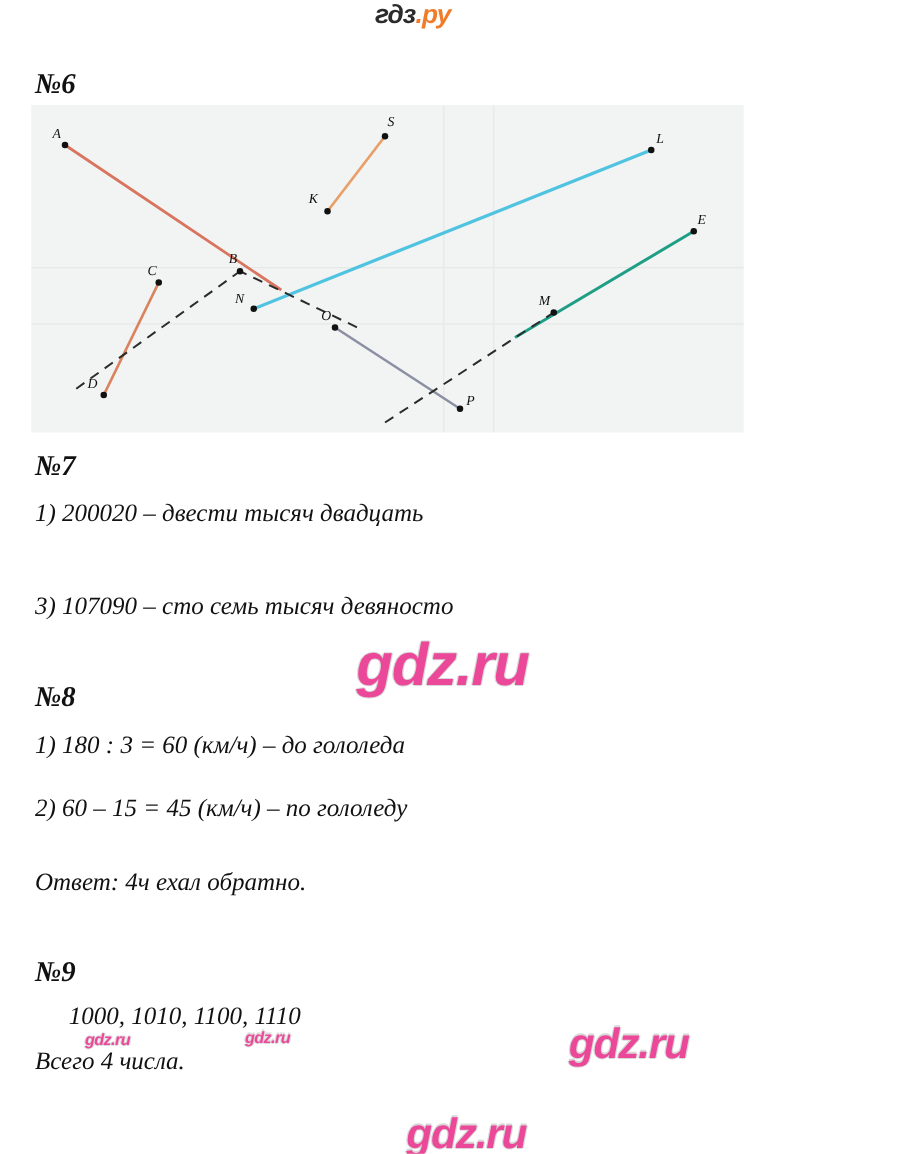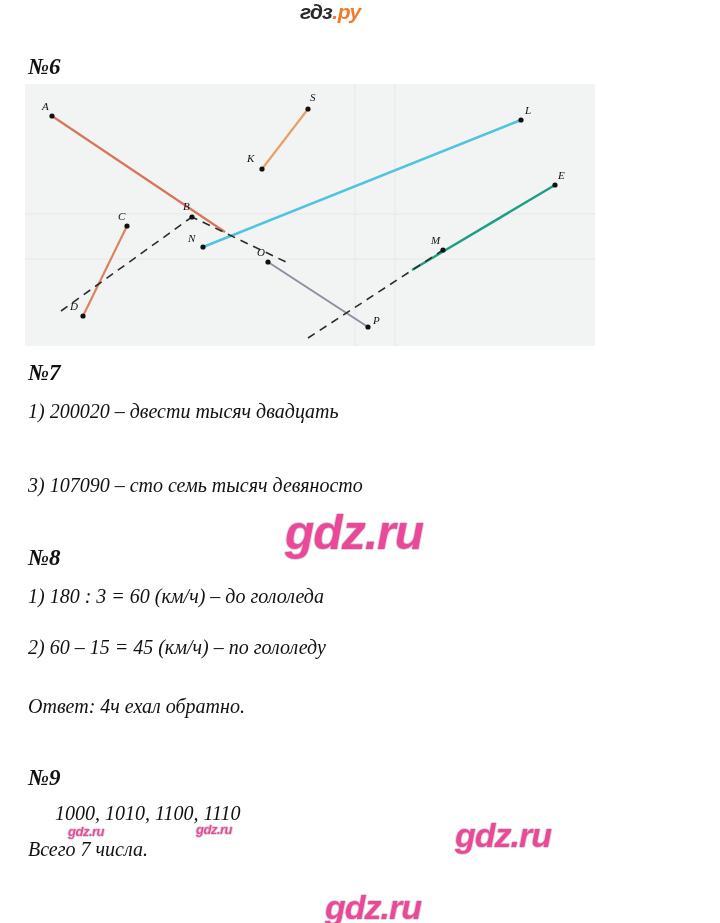--- a/index.html
+++ b/index.html
@@ -175,15 +175,15 @@
   <div class="line" style="left:28px; top:400px;">1) 200020 – двести тысяч двадцать</div>
   <div class="line" style="left:28px; top:474px;">3) 107090 – сто семь тысяч девяносто</div>
 
   <div class="task-num" style="left:28px; top:545px;">№8</div>
   <div class="line" style="left:28px; top:585px;">1) 180 : 3 = 60 (км/ч) – до гололеда</div>
   <div class="line" style="left:28px; top:636px;">2) 60 – 15 = 45 (км/ч) – по гололеду</div>
   <div class="line" style="left:28px; top:695px;">Ответ: 4ч ехал обратно.</div>
 
   <div class="task-num" style="left:28px; top:765px;">№9</div>
   <div class="line" style="left:27px; top:802px;margin-left:28px;">1000, 1010, 1100, 1110</div>
-  <div class="line" style="left:28px; top:838px;">Всего 7 числа.</div>
+  <div class="line" style="left:28px; top:838px;">Всего 4 числа.</div>
 
 </div>
 
 </body></html>

